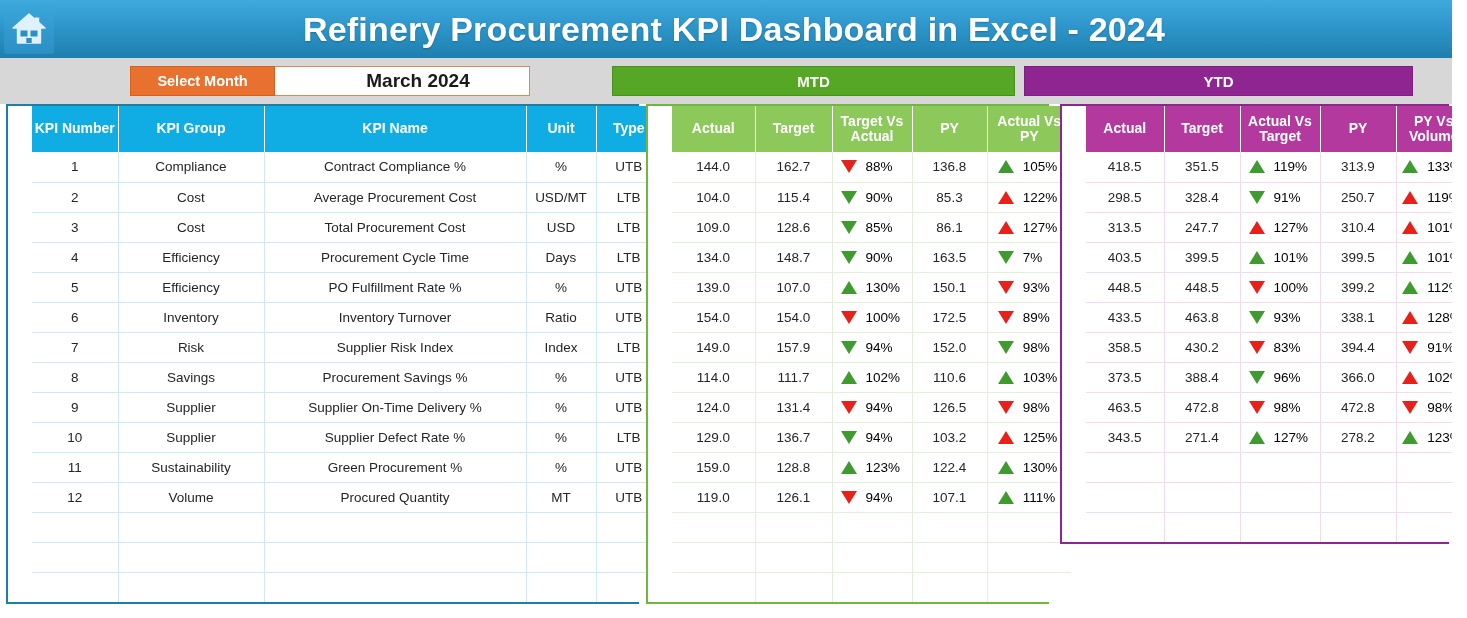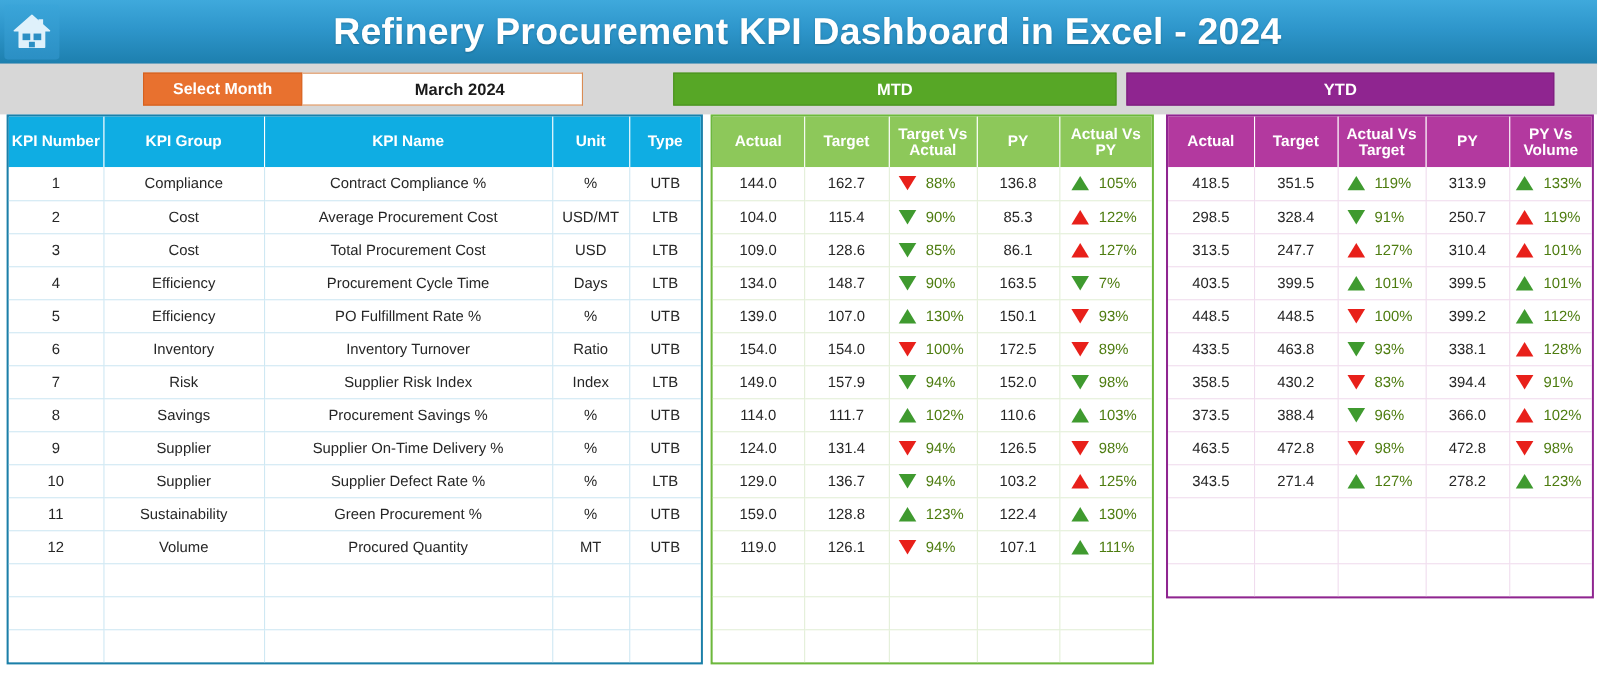--- a/index.html
+++ b/index.html
@@ -42,42 +42,42 @@
   
   .month-wrap{position:absolute;left:94px;top:66px;display:flex;height:30px;}
   .month-label{
     width:145px;height:30px;background:#e8712f;color:#ffffff;
     font-size:14.5px;font-weight:bold;
     display:flex;align-items:center;justify-content:center;
     box-sizing:border-box;border:1px solid #d4611f;margin-left:36px;
   }
   .month-value{
     width:255px;height:30px;background:#ffffff;color:#1a1a1a;
-    font-size:15px;font-weight:bold;
+    font-size:19px;font-weight:bold;
     display:flex;align-items:center;justify-content:center;
     box-sizing:border-box;border:1px solid #d98b53;border-left:none;padding-left:32px;
   }
 
   
   .banner{
     position:absolute;top:66px;height:30px;
     display:flex;align-items:center;justify-content:center;
     color:#ffffff;font-size:15px;font-weight:bold;
     box-sizing:border-box;
   }
   .banner.mtd{left:612px;width:403px;background:#57a726;border:1px solid #4a9120;}
   .banner.ytd{left:1024px;width:389px;background:#8f2590;border:1px solid #7c1f7d;}
 
   
   .block{position:absolute;top:104px;box-sizing:border-box;background:#ffffff;}
   .block.left { left:6px;  width:633px; border:2px solid #1b7fa8; }
   .block.mtd  { left:646px;width:403px; border:2px solid #6db83d; }
   .block.ytd  { left:1060px;width:389px;border:2px solid #8f2590; }
 
-  table{border-collapse:collapse;width:100%;table-layout:fixed;}
+  table{border-collapse:collapse;width:100%;table-layout:fixed;margin-left:24px;}
   th,td{padding:0;margin:0;}
 
   thead th{
     color:#ffffff;font-size:14px;font-weight:bold;line-height:1.08;
     height:46px;vertical-align:middle;text-align:center;
     box-sizing:border-box;
   }
   .left  thead th{background:#0fade3;border-right:1px solid #ffffff;}
   .mtd   thead th{background:#8dc85a;border-right:1px solid #ffffff;}
   .ytd   thead th{background:#b3399f;border-right:1px solid #ffffff;}
@@ -96,21 +96,21 @@
   .mtd  tbody td:last-child,
   .ytd  tbody td:last-child{border-right:none;}
   tbody tr:last-child td{border-bottom:none;}
 
   .delta{display:flex;align-items:center;justify-content:center;gap:9px;height:100%;}
   .tri{width:0;height:0;flex:0 0 auto;}
   .tri.up{border-left:8px solid transparent;border-right:8px solid transparent;border-bottom:13px solid currentColor;}
   .tri.down{border-left:8px solid transparent;border-right:8px solid transparent;border-top:13px solid currentColor;}
   .c-green{color:#3f9a2f;}
   .c-red{color:#e8201a;}
-  .delta .pct{min-width:38px;text-align:left;font-size:13.5px;color:#4d7c0f;}
+  .delta .pct{min-width:38px;text-align:left;font-size:13.5px;color:#000000;}
   .frame-right{position:absolute;left:1452px;top:0;width:15px;height:618px;background:#ffffff;}
 </style>
 </head>
 <body>
 
 <div id="app">
 
   <div class="titlebar">
     <div class="home-btn">
       <span>

